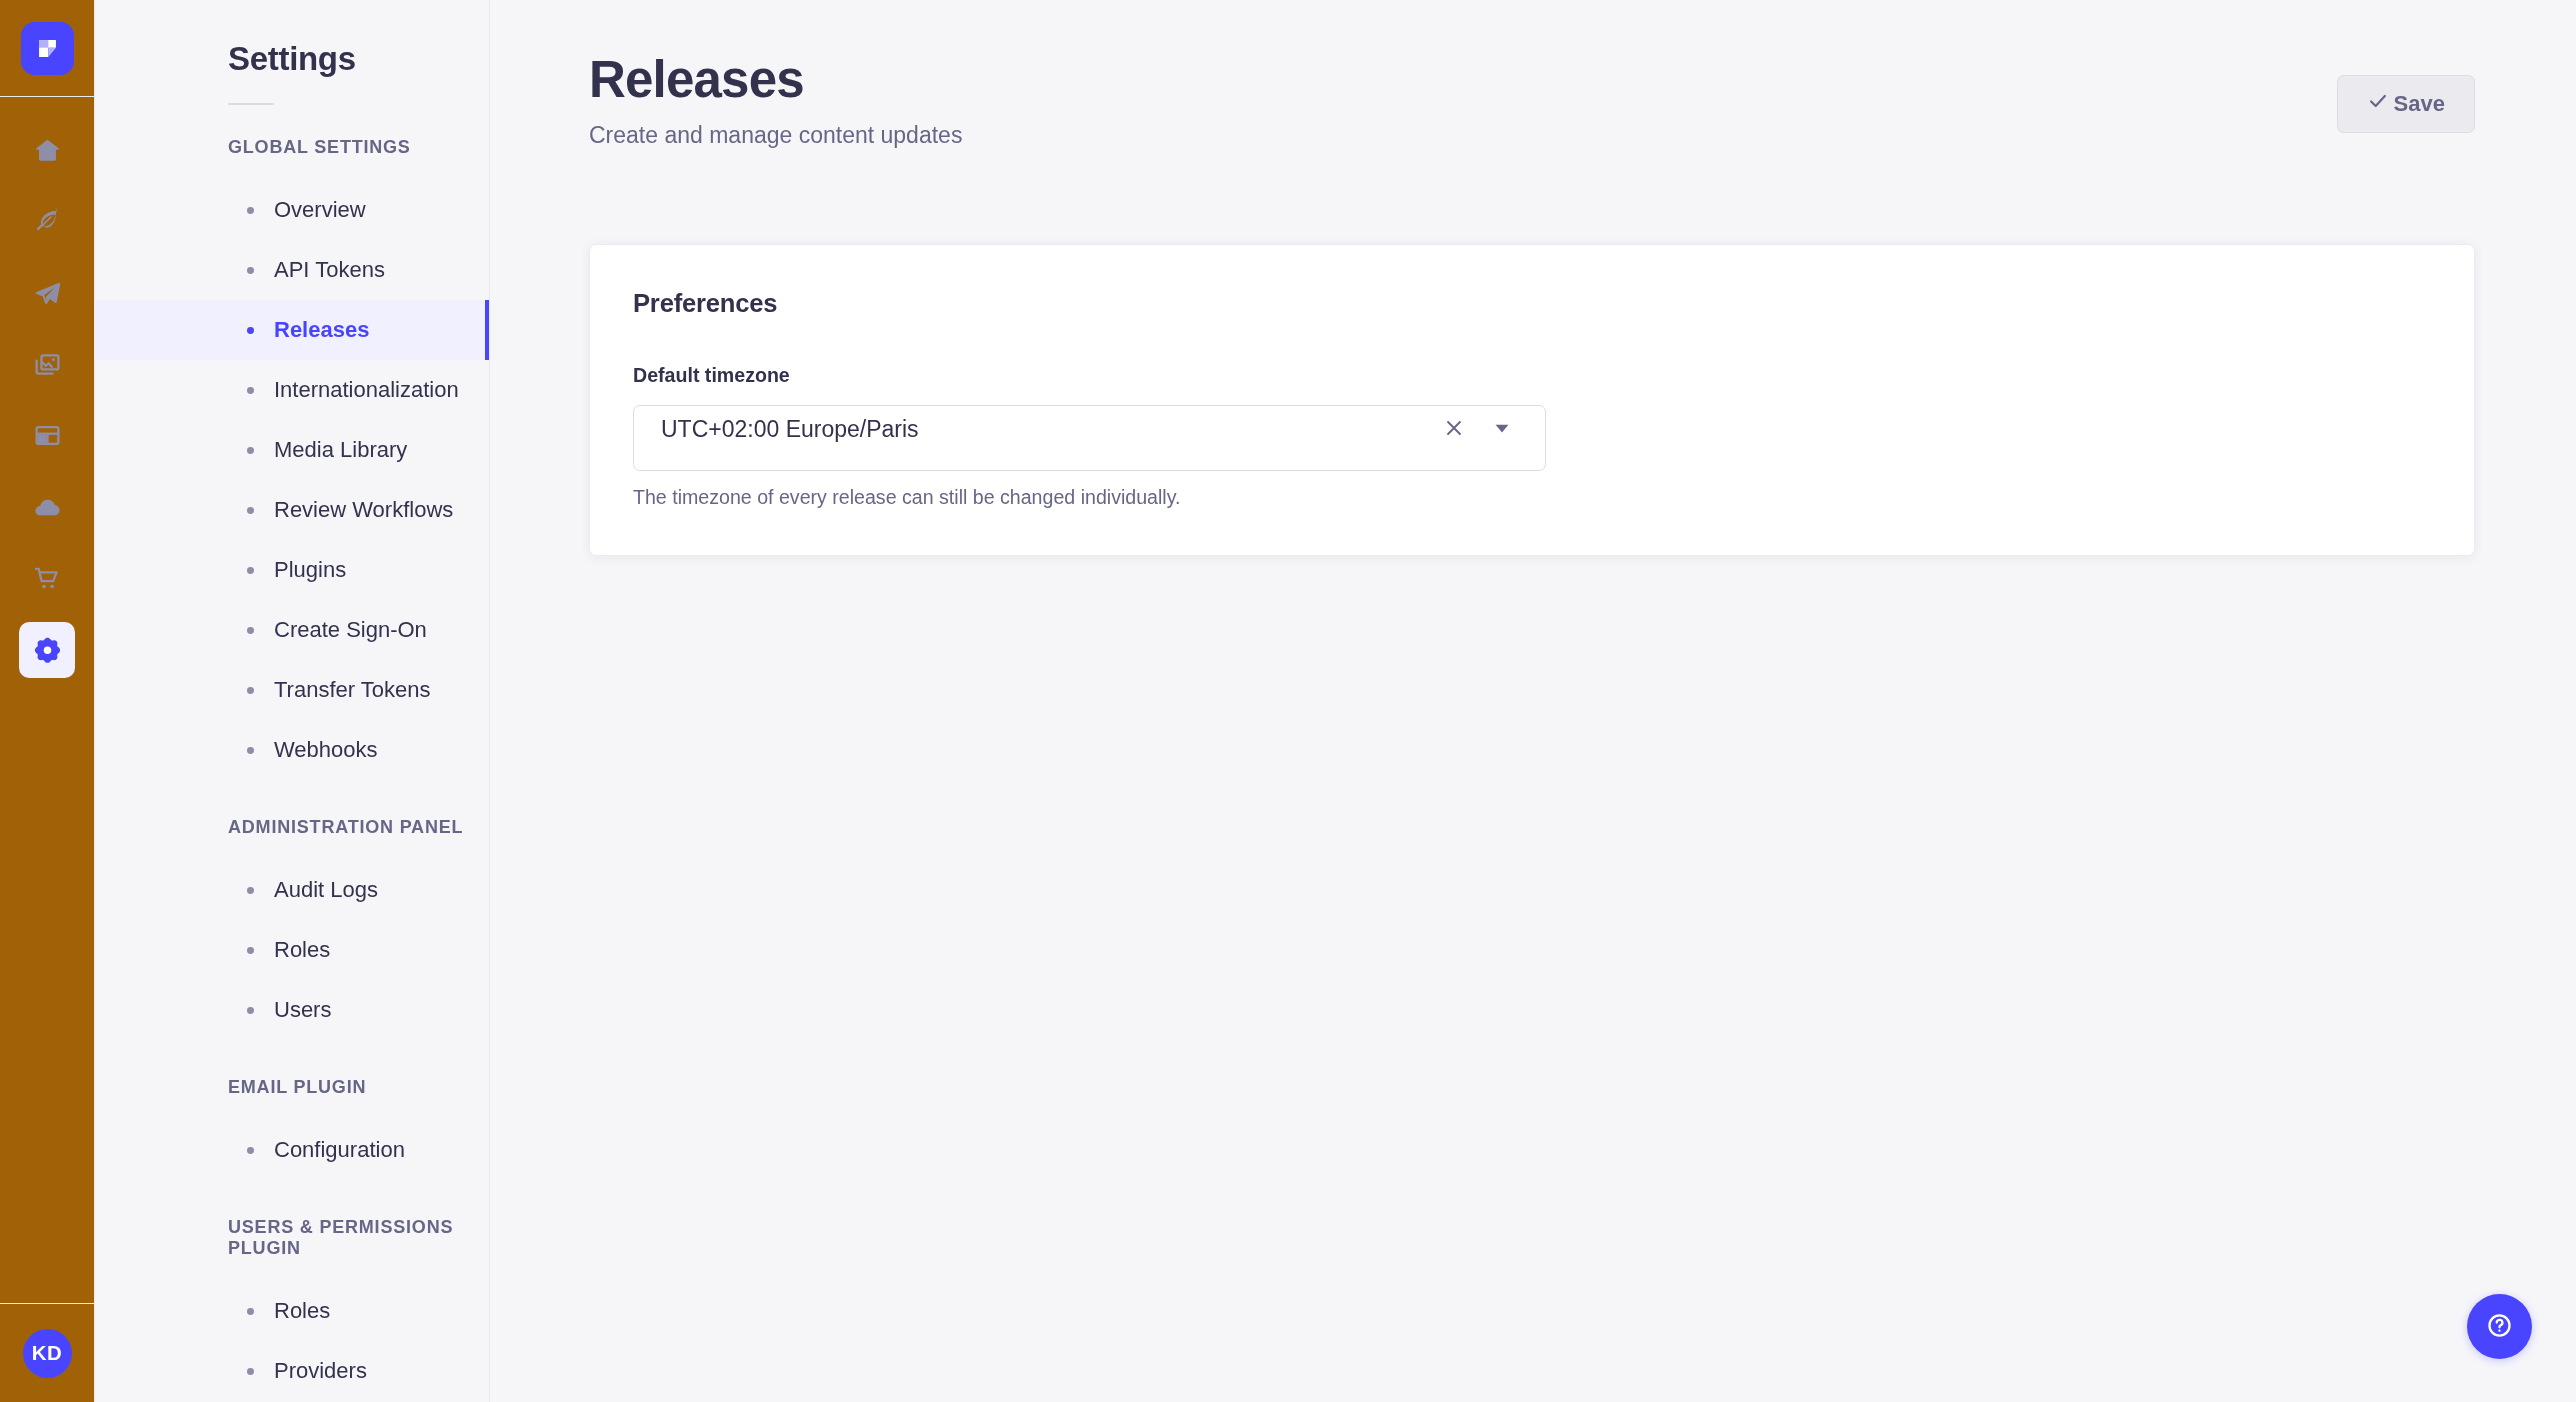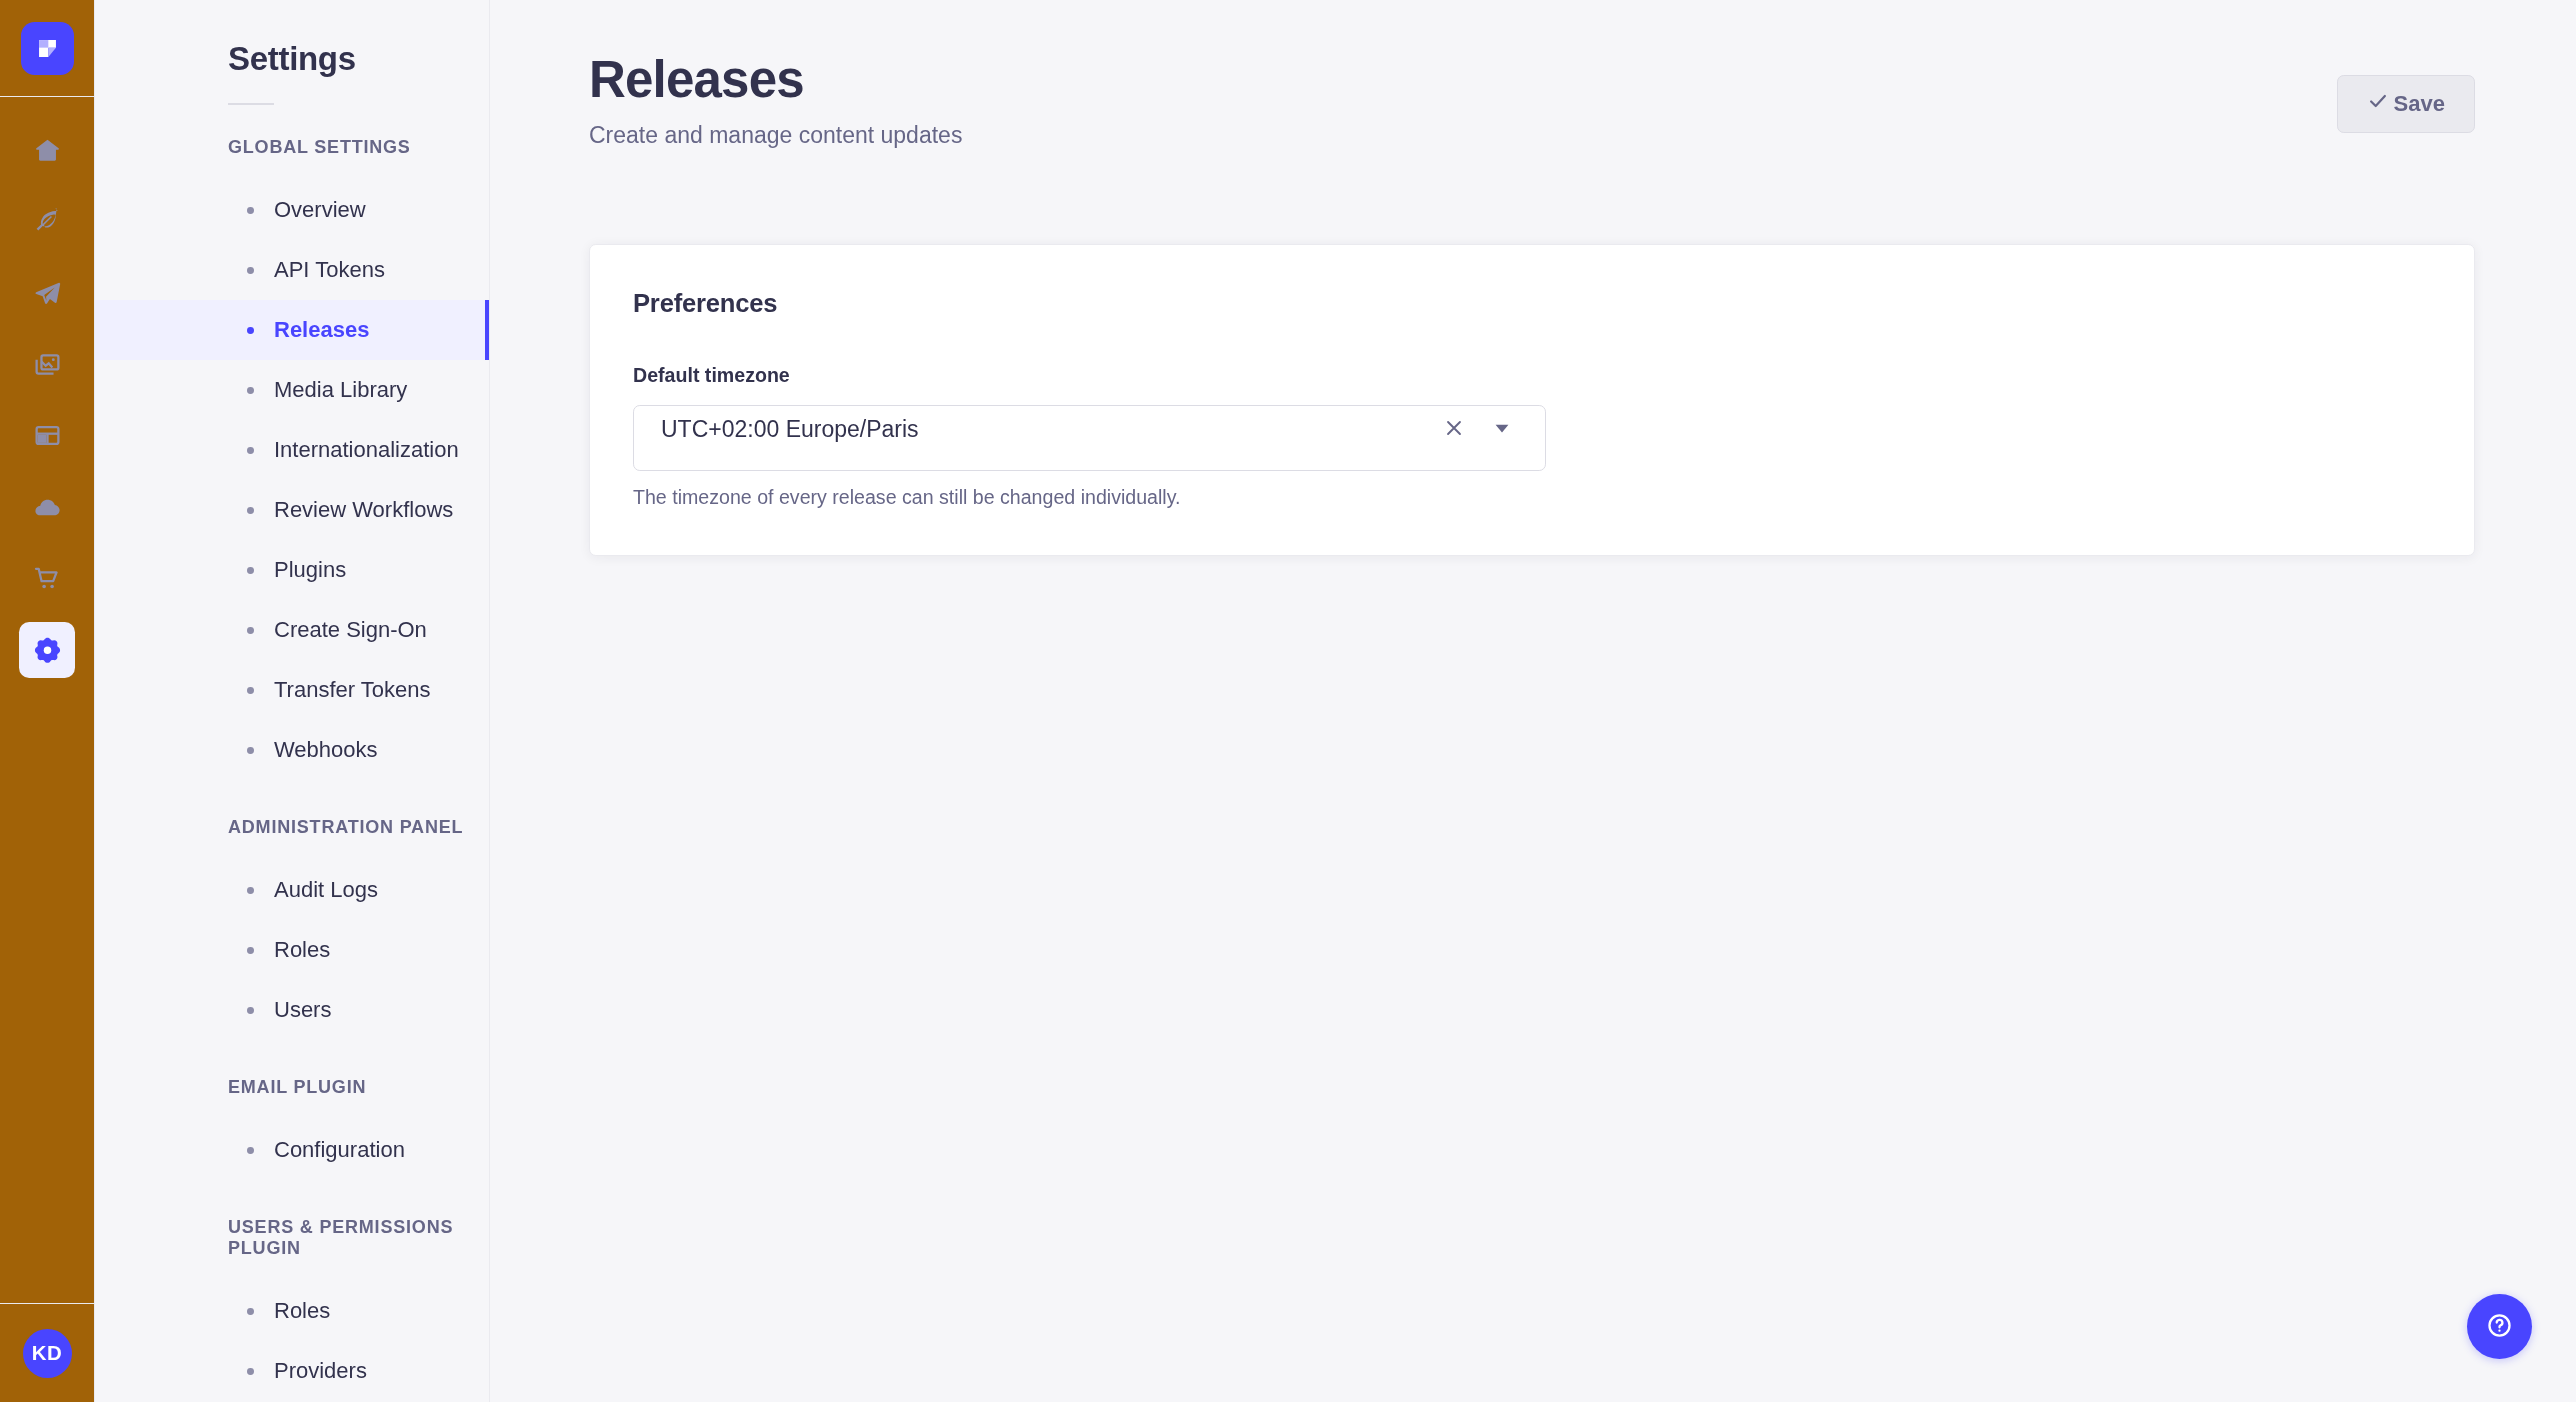--- a/index.html
+++ b/index.html
@@ -432,25 +432,25 @@
         <a class="nav-link">
           <span class="dot"></span>
           <span class="nav-label">API Tokens</span>
         </a>
         <a class="nav-link active">
           <span class="dot"></span>
           <span class="nav-label">Releases</span>
         </a>
         <a class="nav-link">
           <span class="dot"></span>
+          <span class="nav-label">Internationalization</span>
+        </a>
+        <a class="nav-link">
+          <span class="dot"></span>
           <span class="nav-label">Media Library</span>
-        </a>
-        <a class="nav-link">
-          <span class="dot"></span>
-          <span class="nav-label">Internationalization</span>
         </a>
         <a class="nav-link">
           <span class="dot"></span>
           <span class="nav-label">Review Workflows</span>
         </a>
         <a class="nav-link">
           <span class="dot"></span>
           <span class="nav-label">Plugins</span>
         </a>
         <a class="nav-link">

